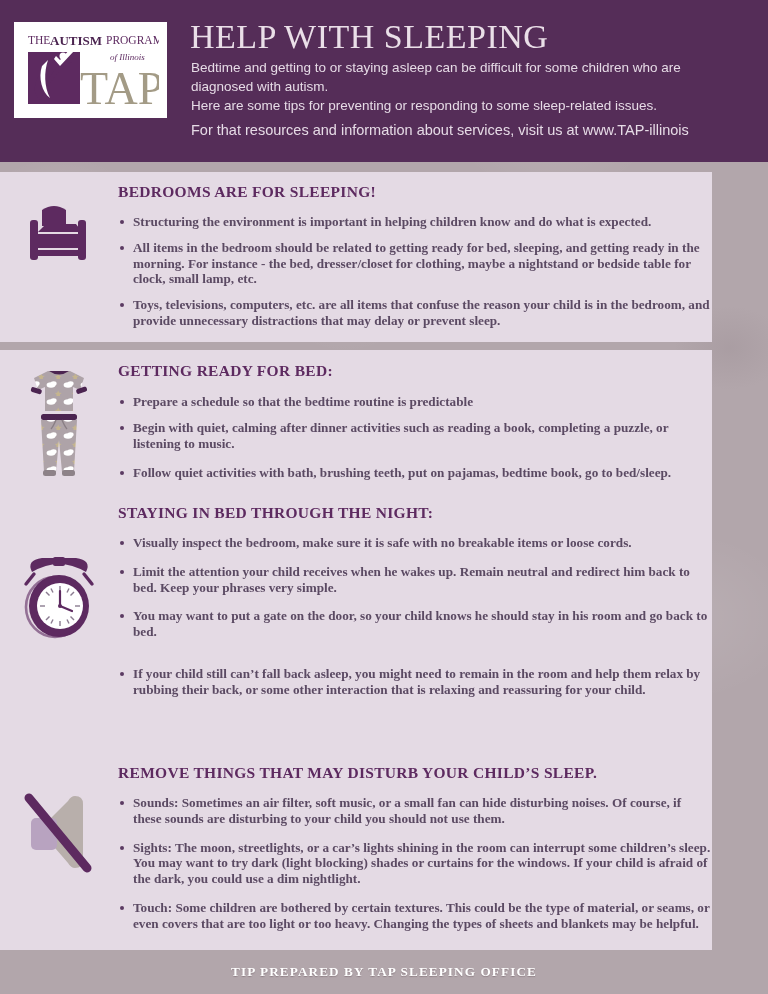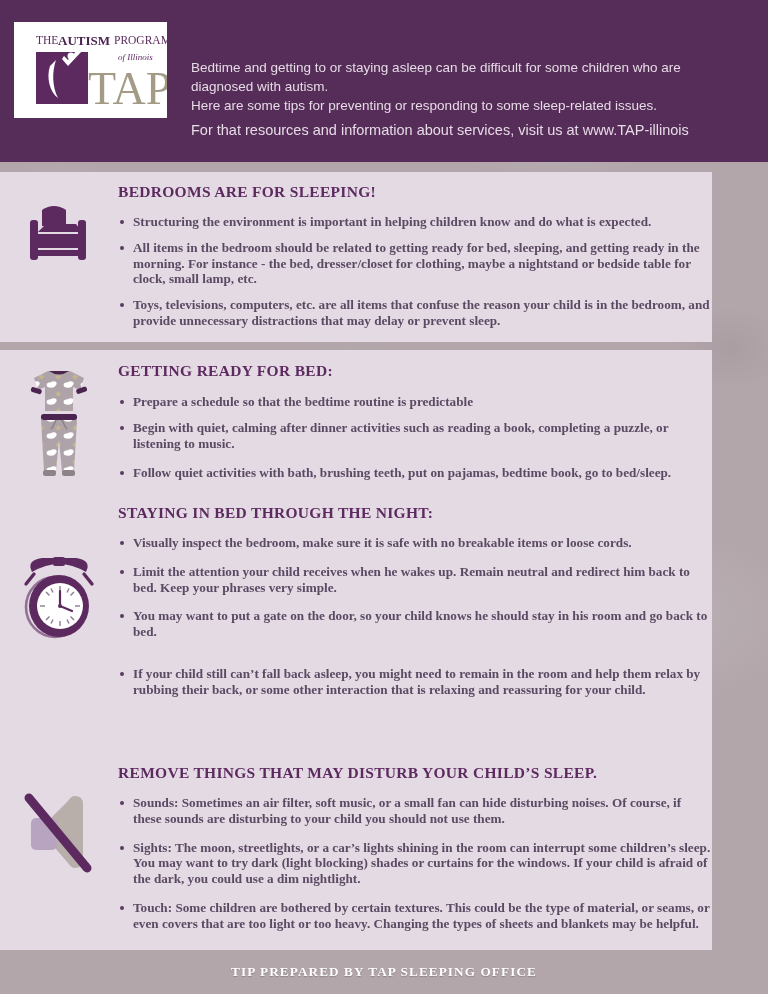--- a/index.html
+++ b/index.html
@@ -26,21 +26,21 @@
   }
 
   
   .header{
     position:absolute;left:0;top:0;width:768px;height:162px;
     background:#552d58;
   }
   .logo-box{
     position:absolute;left:14px;top:22px;width:153px;height:96px;
     background:#ffffff;
-    display:flex;align-items:center;justify-content:flex-end;
+    display:flex;align-items:center;justify-content:flex-start;
   }
   .logo-svg{display:block;}
 
   .head-title{
     position:absolute;left:190px;top:18px;
     color:#eadfe8;
     font-size:34px;line-height:38px;
     letter-spacing:.5px;
     font-family:"Liberation Serif",serif;
     white-space:nowrap;
@@ -148,20 +148,21 @@
 
         <path d="M40 33 L46 40 L60 25 L57 22 L46 34 L42 30 Z" fill="#ffffff"></path>
         <circle cx="49" cy="30" r="3.5" fill="#ffffff"></circle>
 
         <text x="96" y="34" font-family="Liberation Serif, serif" font-style="italic" font-size="9" fill="#5d2a60">of Illinois</text>
 
         <text x="66" y="78" font-family="Liberation Serif, serif" font-size="46" fill="#a39b86">TAP</text>
       </svg>
     </div>
 
+    <div class="head-title">HELP WITH SLEEPING</div>
 
     <div class="head-lines">
       <div class="l">Bedtime and getting to or staying asleep can be difficult for some children who are</div>
       <div class="l">diagnosed with autism.</div>
       <div class="l">Here are some tips for preventing or responding to some sleep-related issues.</div>
       <div class="l big">For that resources and information about services, visit us at www.TAP-illinois</div>
     </div>
   </div>
 
   <div class="panel" id="panel-1">

